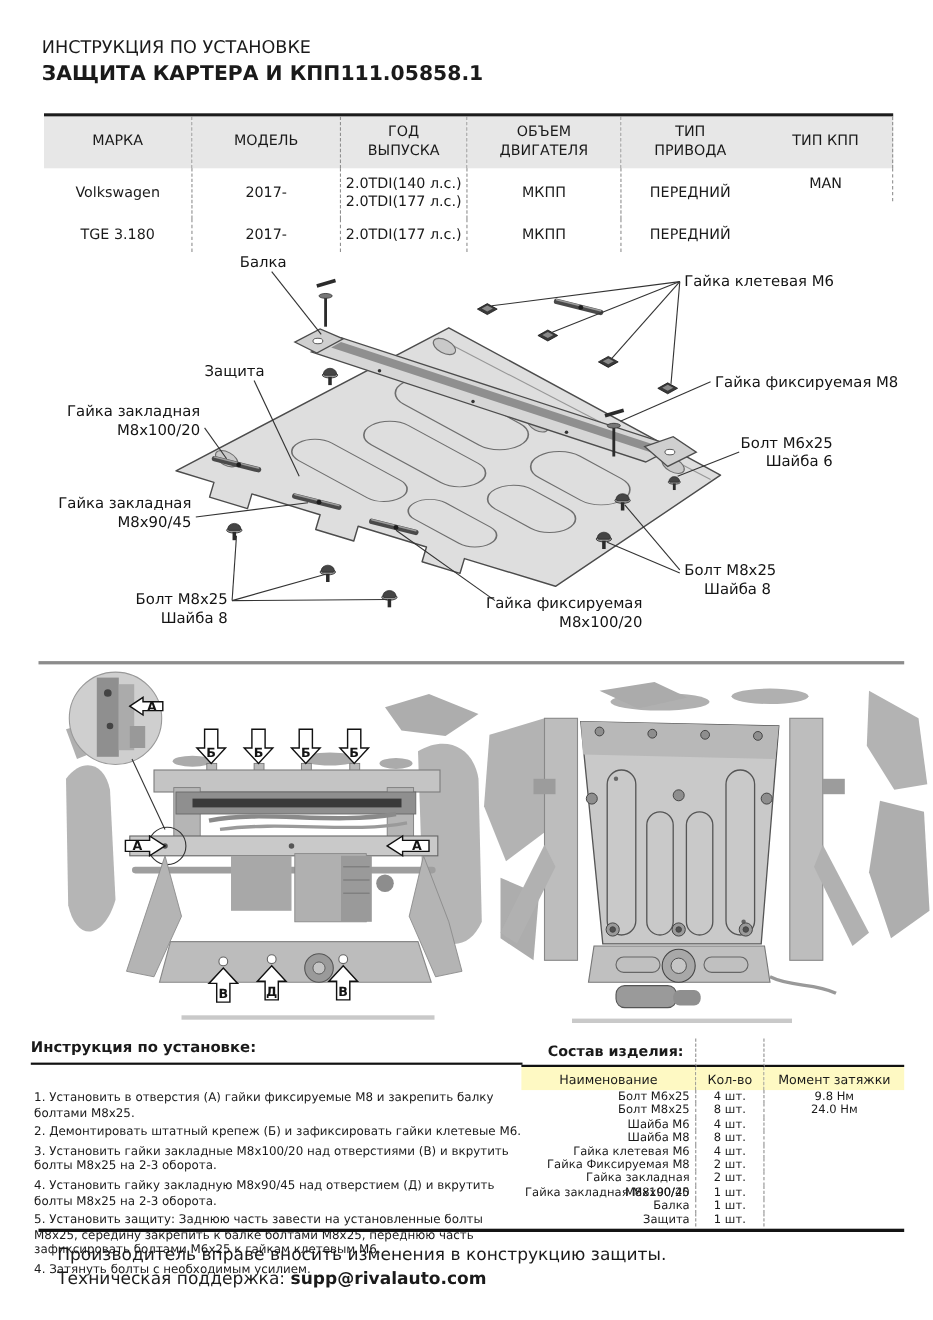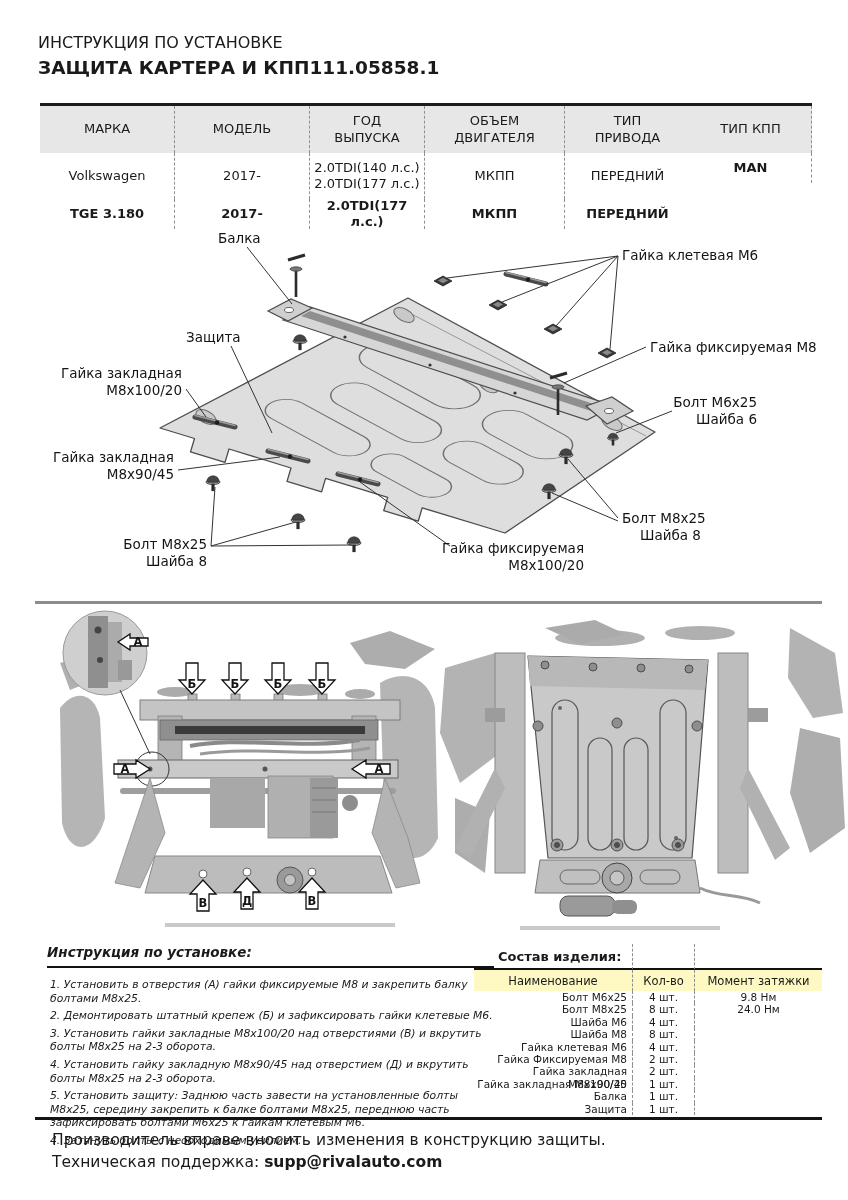--- a/index.html
+++ b/index.html
@@ -11,29 +11,29 @@
   .hdr .l2{font-size:18.5px;font-weight:bold;margin-top:5px;}
   .hdr .product{display:inline-block;min-width:267px;}
   
   .fit{position:absolute;left:40px;top:103px;width:772px;border-top:3px solid #1c1c1c;
        display:grid;grid-template-columns:135px 135px 115px 140px 125px 122px;}
   .fit .c{display:flex;flex-direction:column;align-items:center;justify-content:center;
           text-align:center;font-size:13px;line-height:1.25;border-right:1px dashed #8f8f8f;}
   .fit .c.last{border-right:none;}
   .fit .h{background:#e7e7e7;height:47px;padding:0 20px;box-sizing:border-box;}
   .fit .r1{height:46px;}
-  .fit .r2{height:30px;font-weight:bold;}
+  .fit .r2{height:30px;}
   
   .divider1{position:absolute;left:35px;top:601px;width:787px;height:3px;background:#8c8c8c;}
   .divider2{position:absolute;left:35px;top:1117px;width:787px;height:3px;background:#141414;}
   
-  .inst{position:absolute;left:47px;top:944px;width:447px;font-style:italic;}
+  .inst{position:absolute;left:28px;top:944px;width:447px;}
   .inst h3{margin:0;font-size:13.5px;font-weight:bold;padding-bottom:6px;border-bottom:2.5px solid #111;}
   .inst p{margin:4px 0 0 3px;font-size:10.8px;line-height:1.26;}
-  .inst p.first{margin-top:10px;}
+  .inst p.first{margin-top:23px;}
   
   .parts{position:absolute;left:474px;top:944px;width:348px;}
   .pgrid{display:grid;grid-template-columns:159px 62px 127px;}
   .pgrid .pc{border-right:1px dashed #8f8f8f;box-sizing:border-box;}
   .pgrid .pc.last{border-right:none;}
   .pgrid .ptitle{height:26px;font-size:13px;font-weight:bold;padding-left:24px;display:flex;align-items:center;}
   .pgrid .tsep{border-bottom:2.5px solid #111;}
   .pgrid .phead{background:#fef9c3;height:21px;display:flex;align-items:center;justify-content:center;font-size:11.5px;}
   .pgrid .pcell{height:12.4px;font-size:10.5px;line-height:12.4px;}
   .pgrid .pname{text-align:right;padding-right:5px;}

